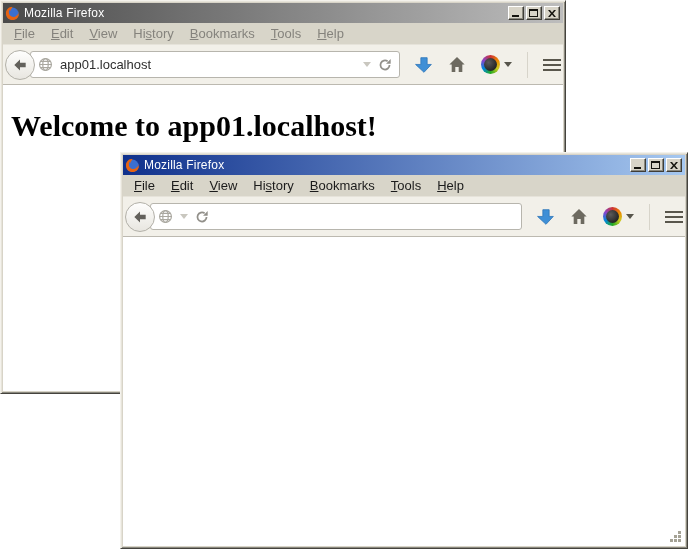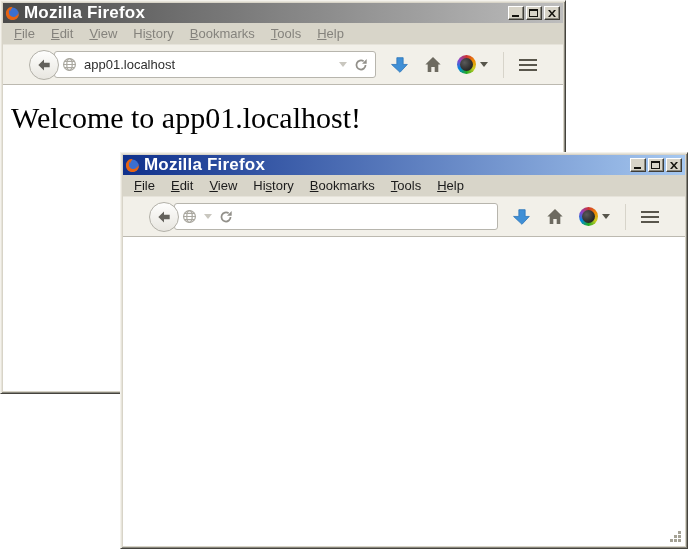--- a/index.html
+++ b/index.html
@@ -10,40 +10,40 @@
   .window{position:absolute;background:var(--frame-bg,#d8d4c8);padding:2px;
           border:1px solid;border-color:#f4f2ec #45433d #45433d #f4f2ec;
           box-shadow:inset 1px 1px 0 #e7e4da, inset -1px -1px 0 #8a887e;
           display:flex;flex-direction:column;box-sizing:border-box}
   #win-back {left:0;top:0;width:566px;height:394px;z-index:1}
   #win-front{left:120px;top:152px;width:568px;height:397px;z-index:2}
 
   .titlebar{height:20px;flex:0 0 auto;display:flex;align-items:center;gap:4px;padding:0 2px}
   .titlebar.inactive{background:linear-gradient(90deg,var(--inactive-title-start,#4a4a4a),var(--inactive-title-end,#bdbdbd))}
   .titlebar.active  {background:linear-gradient(90deg,var(--active-title-start,#10318c),var(--active-title-end,#a6c8f0))}
-  .title-text{color:#fff;font-weight:bold;font-size:17px;white-space:nowrap;letter-spacing:.2px}
+  .title-text{color:#fff;font-weight:normal;font-size:12px;white-space:nowrap;letter-spacing:.2px}
 
   .win-buttons{margin-left:auto;display:flex;gap:2px;padding-right:1px}
   .win-btn{width:16px;height:14px;background:#d8d4c8;position:relative;box-sizing:border-box;
            border:1px solid;border-color:#fff #3f3d37 #3f3d37 #fff;
            box-shadow:inset -1px -1px 0 #8a887e}
   .glyph-min{position:absolute;left:3px;bottom:2px;width:7px;height:2px;background:#15140f}
   .glyph-max{position:absolute;left:2px;top:2px;width:9px;height:8px;box-sizing:border-box;
              border:1px solid #15140f;border-top-width:2px}
   .glyph-close{position:absolute;left:3px;top:3px}
 
   .menubar{height:21px;flex:0 0 auto;display:flex;align-items:center;background:#d8d5c9;
            padding:0 3px;font-size:13px}
   .menu-item{padding:15px 8px;white-space:nowrap}
   .menubar.inactive .menu-item{color:var(--menu-inactive-text,#85837d)}
   .menubar.active   .menu-item{color:var(--menu-active-text,#1b1b1b)}
   .mn{text-decoration:underline}
 
   
-  .toolbar{height:41px;flex:0 0 auto;display:flex;align-items:center;padding:0 26px;
+  .toolbar{height:41px;flex:0 0 auto;display:flex;align-items:center;padding:0 2px;
            background:var(--chrome-bg,#f2f0e9);border-top:1px solid #e6e3da;
            border-bottom:1px solid #bcb9b0;box-sizing:border-box}
   .back-btn{width:30px;height:30px;border-radius:50%;flex:0 0 auto;z-index:2;
             border:1px solid #b2b0a8;background:linear-gradient(#fefefd,#e8e6e0);
             display:flex;align-items:center;justify-content:center;box-sizing:border-box}
   .urlbar{flex:1;height:27px;background:#fff;border:1px solid #b7b5ad;border-radius:3px;
           margin-left:-5px;display:flex;align-items:center;padding:0 7px;gap:7px;box-sizing:border-box}
   .url-text{flex:1;font-size:13px;color:var(--url-text,#2e2e2e);white-space:nowrap;overflow:hidden}
   .tri-down{width:0;height:0;border-left:4px solid transparent;border-right:4px solid transparent;
             border-top:5px solid #c9c7bf}
@@ -55,22 +55,22 @@
   .lens::after{content:"";position:absolute;inset:3px;border-radius:50%;
                background:radial-gradient(circle at 35% 35%,#5a5a5a,#101010)}
   .lens-caret{width:0;height:0;border-left:4px solid transparent;border-right:4px solid transparent;
               border-top:5px solid #57554b}
   .sep{width:1px;height:26px;background:#d7d4ca;margin-left:15px}
   .hamburger{width:18px;height:2px;background:#59564c;margin-top:-10px;
              box-shadow:0 5px 0 #59564c,0 10px 0 #59564c}
 
   
   .content{flex:1 1 auto;background:#fff;position:relative;overflow:hidden}
-  .page-heading{margin:16px 0 0 8px;font-family:"Liberation Serif",serif;
-                font-size:30px;font-weight:normal;color:#000;white-space:nowrap}
+  .page-heading{margin:24px 0 0 8px;font-family:"Liberation Serif",serif;
+                font-size:30px;font-weight:bold;color:#000;white-space:nowrap}
   .grip{position:absolute;right:4px;bottom:4px;width:3px;height:3px;background:#a5a295;
         box-shadow:1px 1px 0 #fff, -4px 0 0 #a5a295, -3px 1px 0 #fff,
                    -8px 0 0 #a5a295, -7px 1px 0 #fff,
                    0 -4px 0 #a5a295, 1px -3px 0 #fff,
                    -4px -4px 0 #a5a295, -3px -3px 0 #fff,
                    0 -8px 0 #a5a295, 1px -7px 0 #fff}
   svg{display:block}
 </style>
 </head>
 <body>

